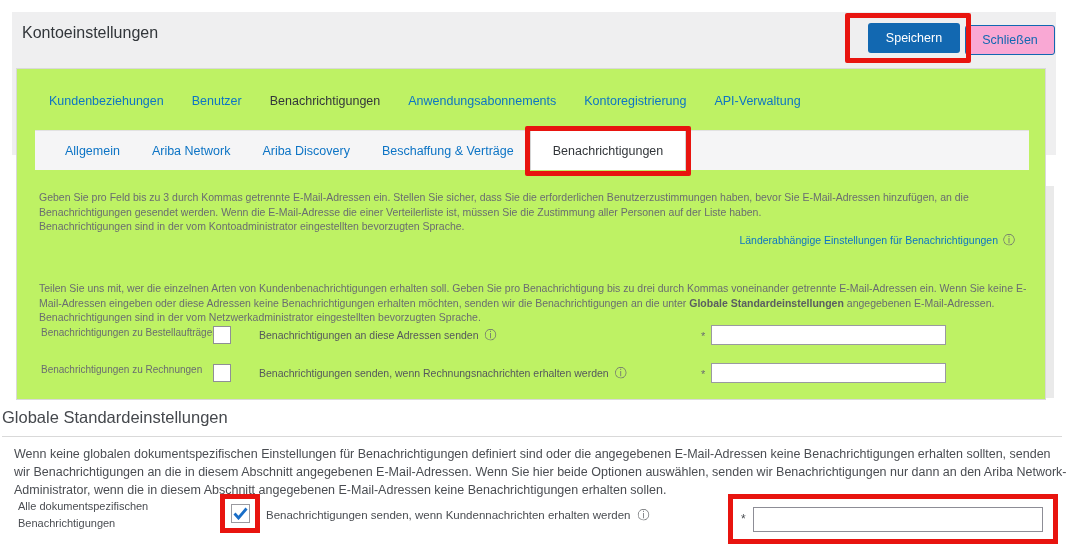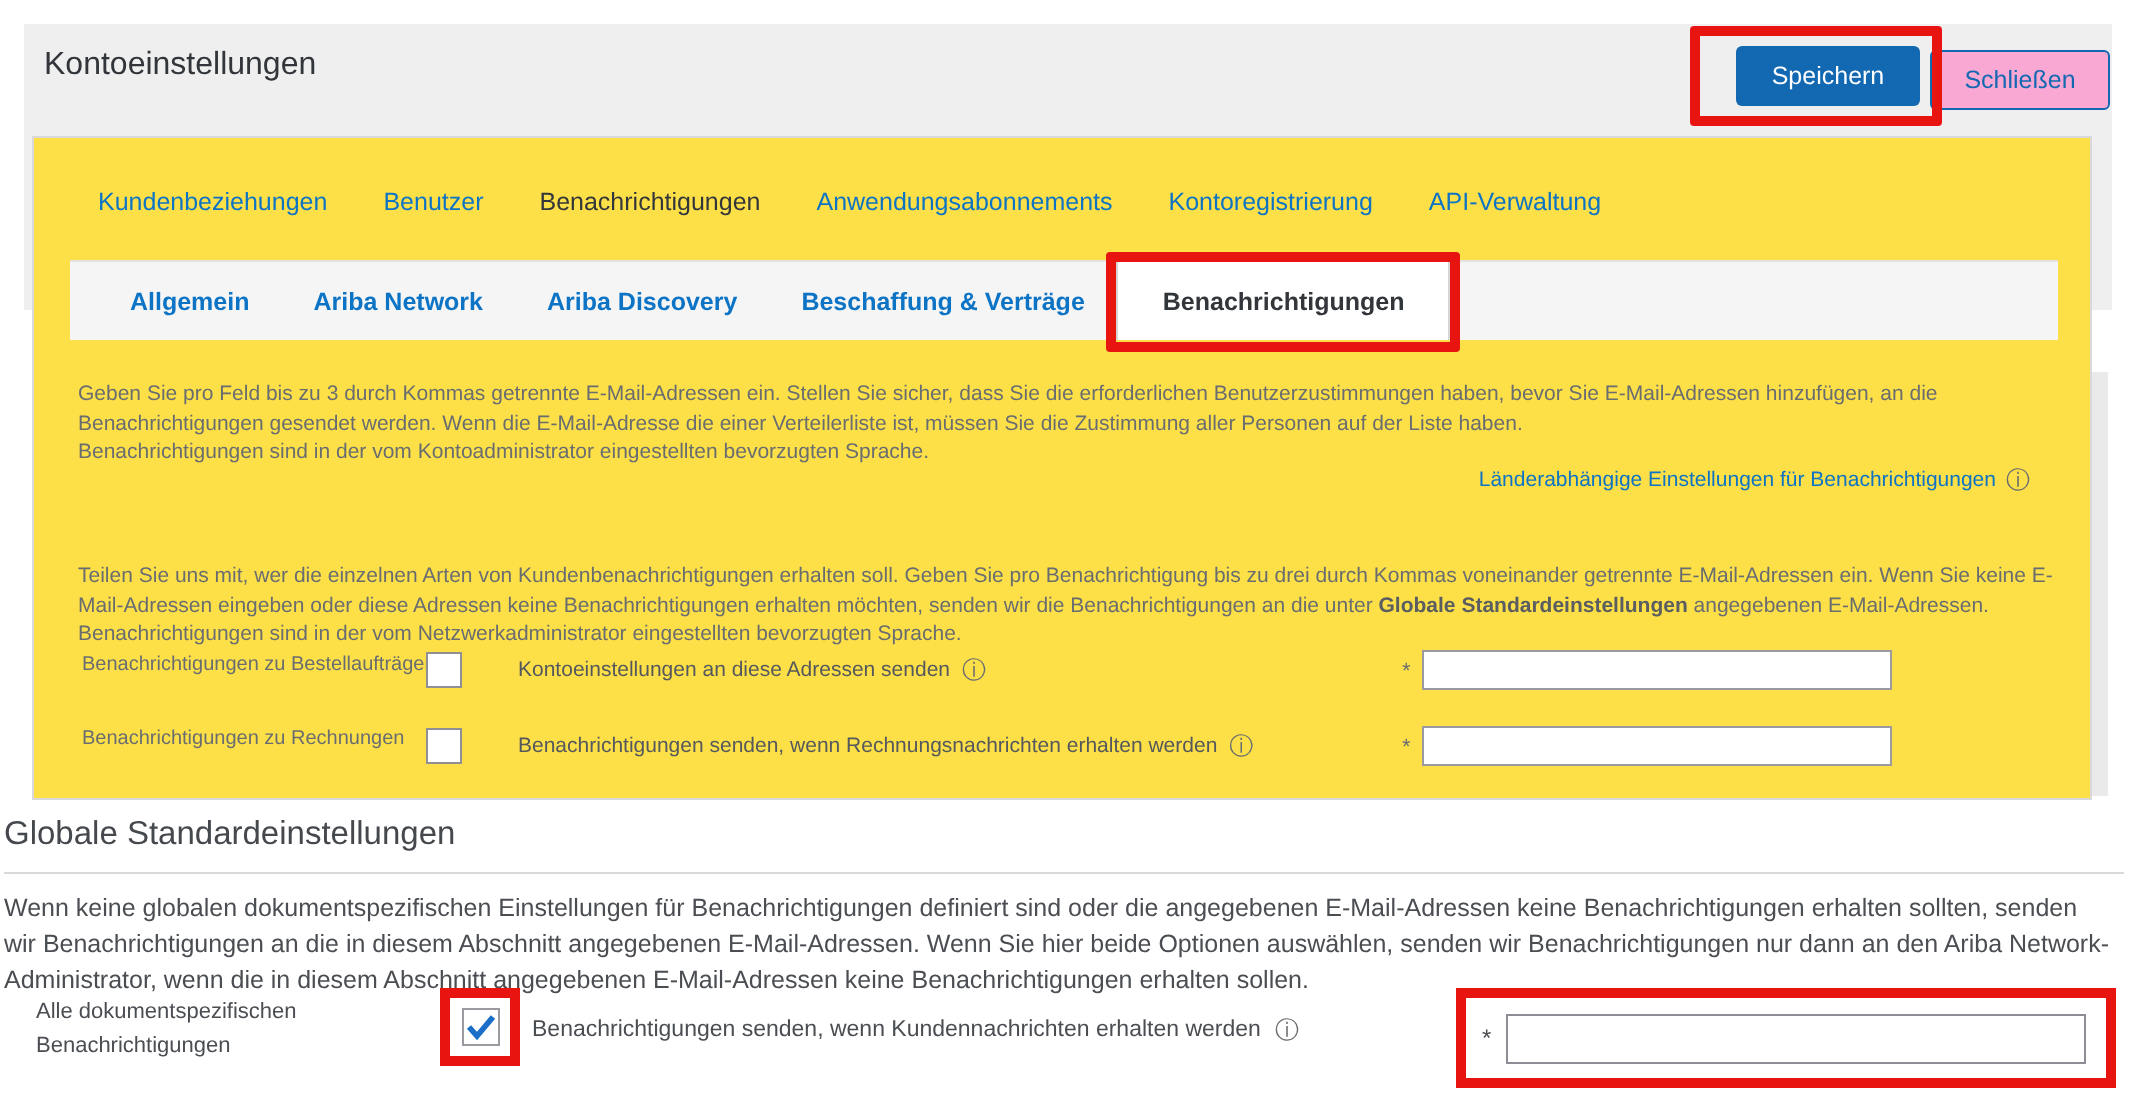--- a/index.html
+++ b/index.html
@@ -7,27 +7,27 @@
   .screen{position:relative;width:1070px;height:552px;overflow:hidden;background:#fff;}
 
   
   .header-band{position:absolute;left:12px;top:12px;width:1044px;height:143px;background:#efeff0;}
   .page-title{position:absolute;left:22px;top:24px;font-size:16px;color:#32363a;z-index:3;}
   .save-redbox{position:absolute;left:845px;top:13px;width:126px;height:50px;border:5px solid #e8140f;border-radius:2px;box-sizing:border-box;display:flex;align-items:center;justify-content:center;z-index:6;padding-left:12px;}
   .btn-save{width:92px;height:30px;background:#1268b1;color:#fff;border:0;border-radius:3px;font-size:12.5px;font-family:inherit;cursor:pointer;}
   .btn-close{position:absolute;left:965px;top:25px;width:90px;height:30px;background:#f9a8d4;color:#1268b1;border:1px solid #1268b1;border-radius:3px;font-size:12.5px;font-family:inherit;cursor:pointer;z-index:5;}
 
   
-  .panel{position:absolute;left:16px;top:68px;width:1030px;height:332px;background:#fde047;border:1px solid #d9d9d9;box-sizing:border-box;z-index:2;}
+  .panel{position:absolute;left:16px;top:68px;width:1030px;height:332px;background:#bef264;border:1px solid #d9d9d9;box-sizing:border-box;z-index:2;}
 
   .main-tabs{position:absolute;top:25px;left:32px;display:flex;gap:28px;font-size:12.5px;white-space:nowrap;}
   .main-tab{color:#0d74c5;cursor:pointer;}
   .main-tab.active{color:#32363a;}
 
-  .sub-strip{position:absolute;top:61px;left:18px;right:16px;height:40px;background:#f5f5f6;border-top:1px solid #e2e2e2;display:flex;align-items:stretch;padding-left:14px;box-sizing:border-box;font-weight:bold;}
+  .sub-strip{position:absolute;top:61px;left:18px;right:16px;height:40px;background:#f5f5f6;border-top:1px solid #e2e2e2;display:flex;align-items:stretch;padding-left:14px;box-sizing:border-box;}
   .sub-tab{color:#0d74c5;font-size:12.5px;display:flex;align-items:center;padding:0 16px;cursor:pointer;white-space:nowrap;}
   .sub-tab.active{background:#fff;color:#32363a;border-left:1px solid #d5d5d5;border-right:1px solid #d5d5d5;padding:0 22px;position:relative;}
   .red-outline{position:absolute;left:-6px;right:-6px;top:-5px;bottom:-6px;border:5px solid #e8140f;border-radius:2px;pointer-events:none;z-index:7;}
 
   .intro{position:absolute;top:121px;left:22px;width:992px;font-size:10.5px;color:#6a6d70;line-height:1.4;}
   .link-row{position:absolute;top:165px;right:30px;font-size:10.5px;display:flex;gap:5px;align-items:center;}
   .link{color:#0d74c5;cursor:pointer;}
   .info-icon{color:#6a6d70;font-size:12px;line-height:1;cursor:pointer;font-style:normal;}
 
   .section-head{position:absolute;top:184px;left:22px;right:24px;font-size:12.5px;color:#32363a;padding-bottom:8px;border-bottom:1px solid #d9d9d9;}
@@ -37,21 +37,21 @@
   .rowlabel{position:absolute;font-size:10px;color:#6a6d70;}
   .cbox{position:absolute;width:16px;height:16px;border:1px solid #8f8f96;background:#fff;box-sizing:content-box;cursor:pointer;}
   .cblabel{position:absolute;font-size:10.5px;color:#55585c;display:flex;gap:6px;align-items:center;white-space:nowrap;}
   .star{position:absolute;font-size:11px;color:#6a6d70;}
   .field{position:absolute;width:235px;height:20px;border:1px solid #9a9aa0;box-sizing:border-box;font-size:11px;padding:0 4px;font-family:inherit;}
 
   .scrollbar{position:absolute;left:1046px;top:186px;width:8px;height:212px;background:#eaeaea;z-index:4;}
 
   
   .global-head{position:absolute;left:2px;top:408px;width:1060px;font-size:16.5px;color:#45484d;padding-bottom:9px;border-bottom:1px solid #d9d9d9;}
-  .global-desc{position:absolute;left:2px;top:446px;width:1054px;font-size:12.5px;color:#4a4d52;line-height:1.42;}
+  .global-desc{position:absolute;left:14px;top:446px;width:1054px;font-size:12.5px;color:#4a4d52;line-height:1.42;}
   .bottom-label{position:absolute;left:18px;top:498px;font-size:11px;color:#4a4d52;line-height:1.55;}
   .cb-redbox{position:absolute;left:220px;top:494px;width:40px;height:39px;border:5px solid #e8140f;box-sizing:border-box;display:flex;align-items:center;justify-content:center;}
   .cb-checked{width:19px;height:19px;border:1px solid #9a9aa0;background:#fff;display:flex;align-items:center;justify-content:center;box-sizing:border-box;cursor:pointer;}
   .bottom-cblabel{position:absolute;left:266px;top:509px;font-size:11.5px;color:#4a4d52;display:flex;gap:7px;align-items:center;white-space:nowrap;}
   .input-redbox{position:absolute;left:728px;top:494px;width:330px;height:50px;border:5px solid #e8140f;box-sizing:border-box;display:flex;align-items:center;gap:7px;padding-left:8px;}
   .big-field{width:290px;height:25px;border:1px solid #8d8d96;box-sizing:border-box;font-size:12px;padding:0 5px;font-family:inherit;}
 </style>
 </head>
 <body>
 
@@ -96,21 +96,21 @@
       <span class="link">Länderabhängige Einstellungen für Benachrichtigungen</span>
       <span class="info-icon">ⓘ</span>
     </div>
 
 
     <div class="doc-desc"><span>Teilen Sie uns mit, wer die einzelnen Arten von Kundenbenachrichtigungen erhalten soll. Geben Sie pro Benachrichtigung bis zu drei durch Kommas voneinander getrennte E-Mail-Adressen ein. Wenn Sie keine E-Mail-Adressen eingeben oder diese Adressen keine Benachrichtigungen erhalten möchten, senden wir die Benachrichtigungen an die unter </span><b>Globale Standardeinstellungen</b><span> angegebenen E-Mail-Adressen. Benachrichtigungen sind in der vom Netzwerkadministrator eingestellten bevorzugten Sprache.</span></div>
 
     <div class="rowlabel" style="left:24px;top:258px;">Benachrichtigungen zu Bestellaufträgen</div>
     <div class="cbox" style="left:196px;top:257px;"></div>
     <div class="cblabel" style="left:242px;top:260px;">
-      <span>Kontoeinstellungen an diese Adressen senden</span>
+      <span>Benachrichtigungen an diese Adressen senden</span>
       <span class="info-icon">ⓘ</span>
     </div>
     <div class="star" style="left:684px;top:261px;">*</div>
     <input class="field" style="left: 694px; top: 256px;" value="">
 
     <div class="rowlabel" style="left:24px;top:295px;">Benachrichtigungen zu Rechnungen</div>
     <div class="cbox" style="left:196px;top:295px;"></div>
     <div class="cblabel" style="left:242px;top:298px;">
       <span>Benachrichtigungen senden, wenn Rechnungsnachrichten erhalten werden</span>
       <span class="info-icon">ⓘ</span>

